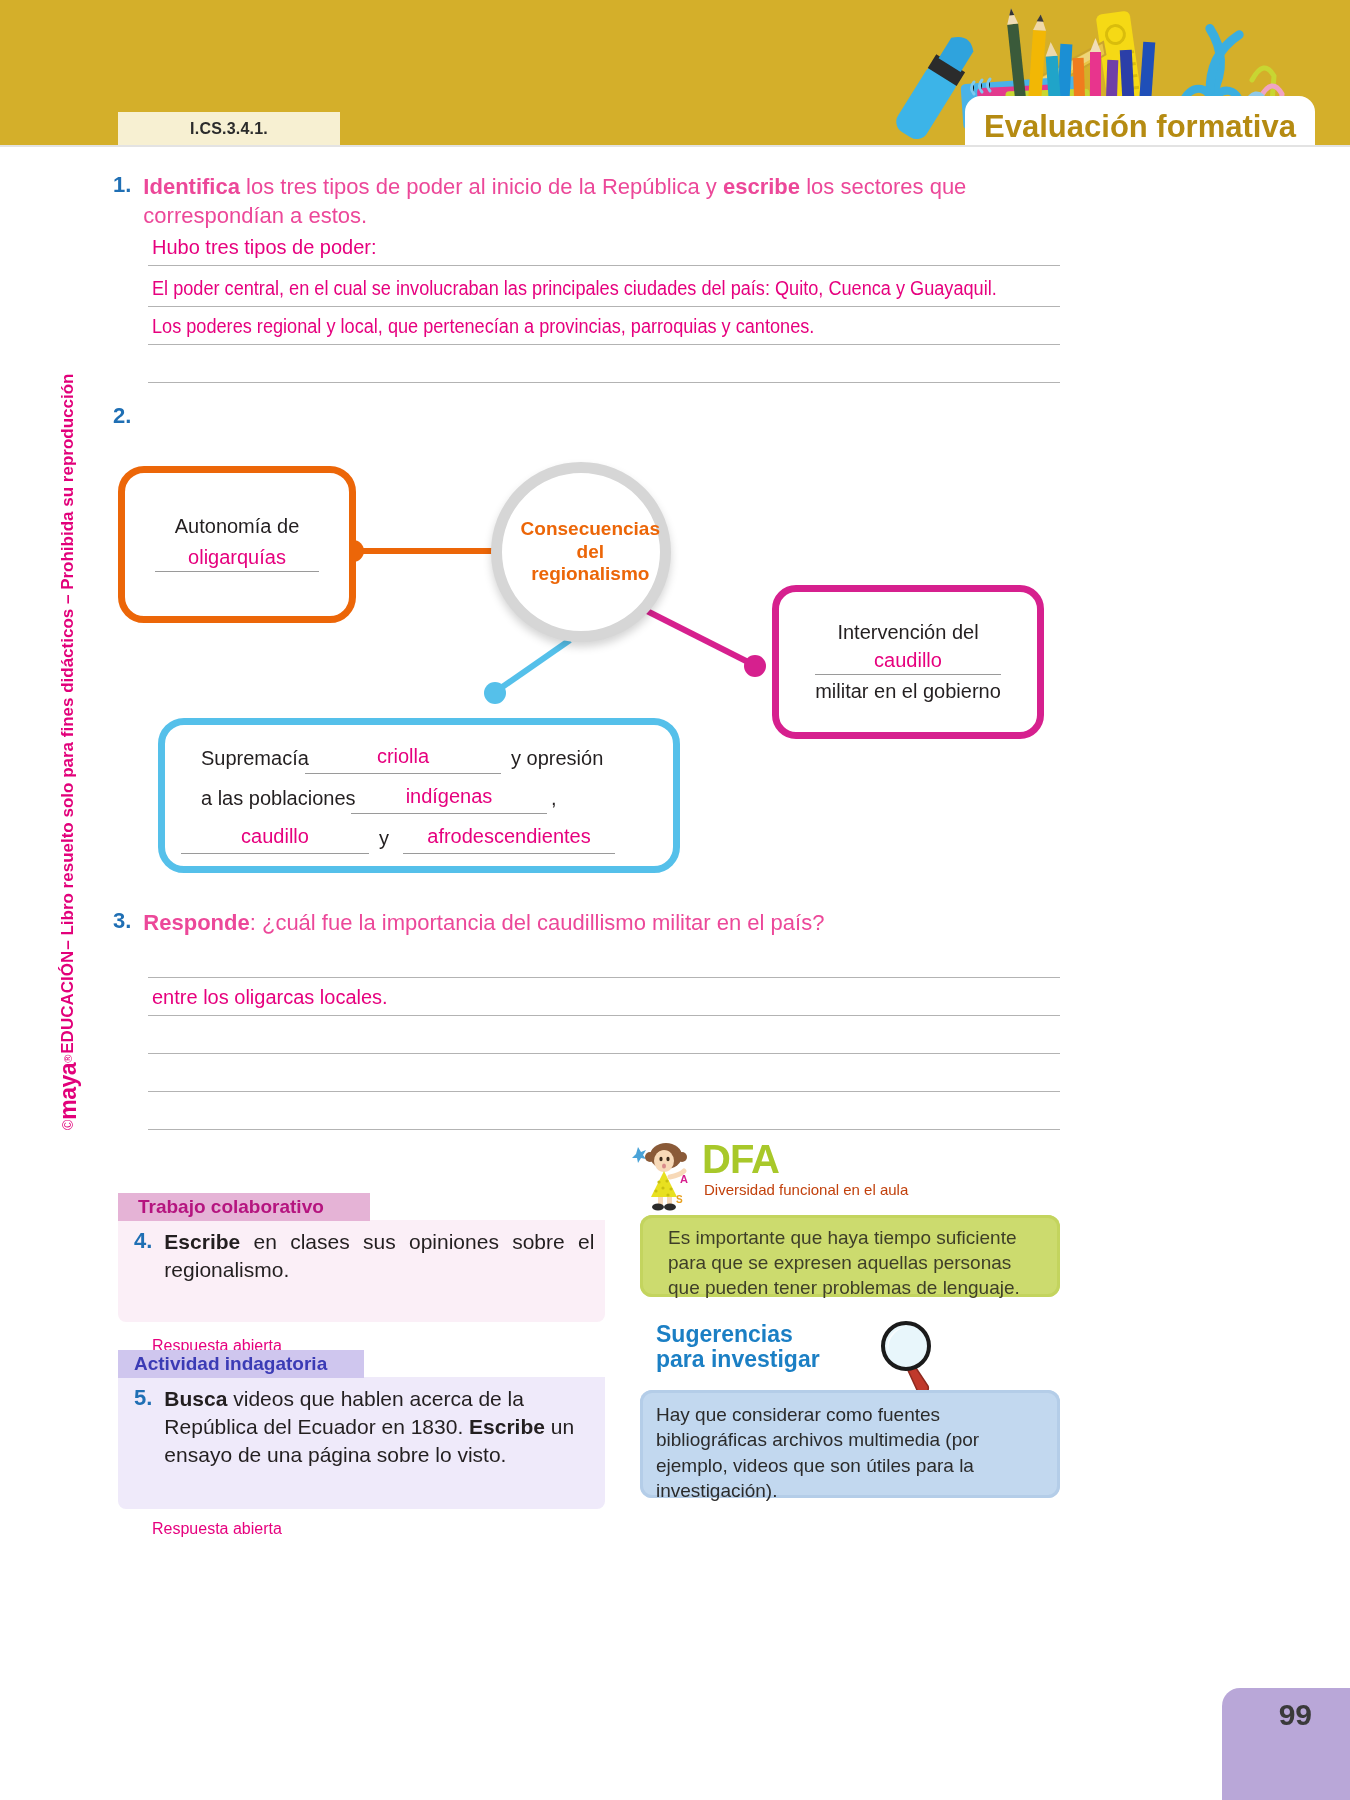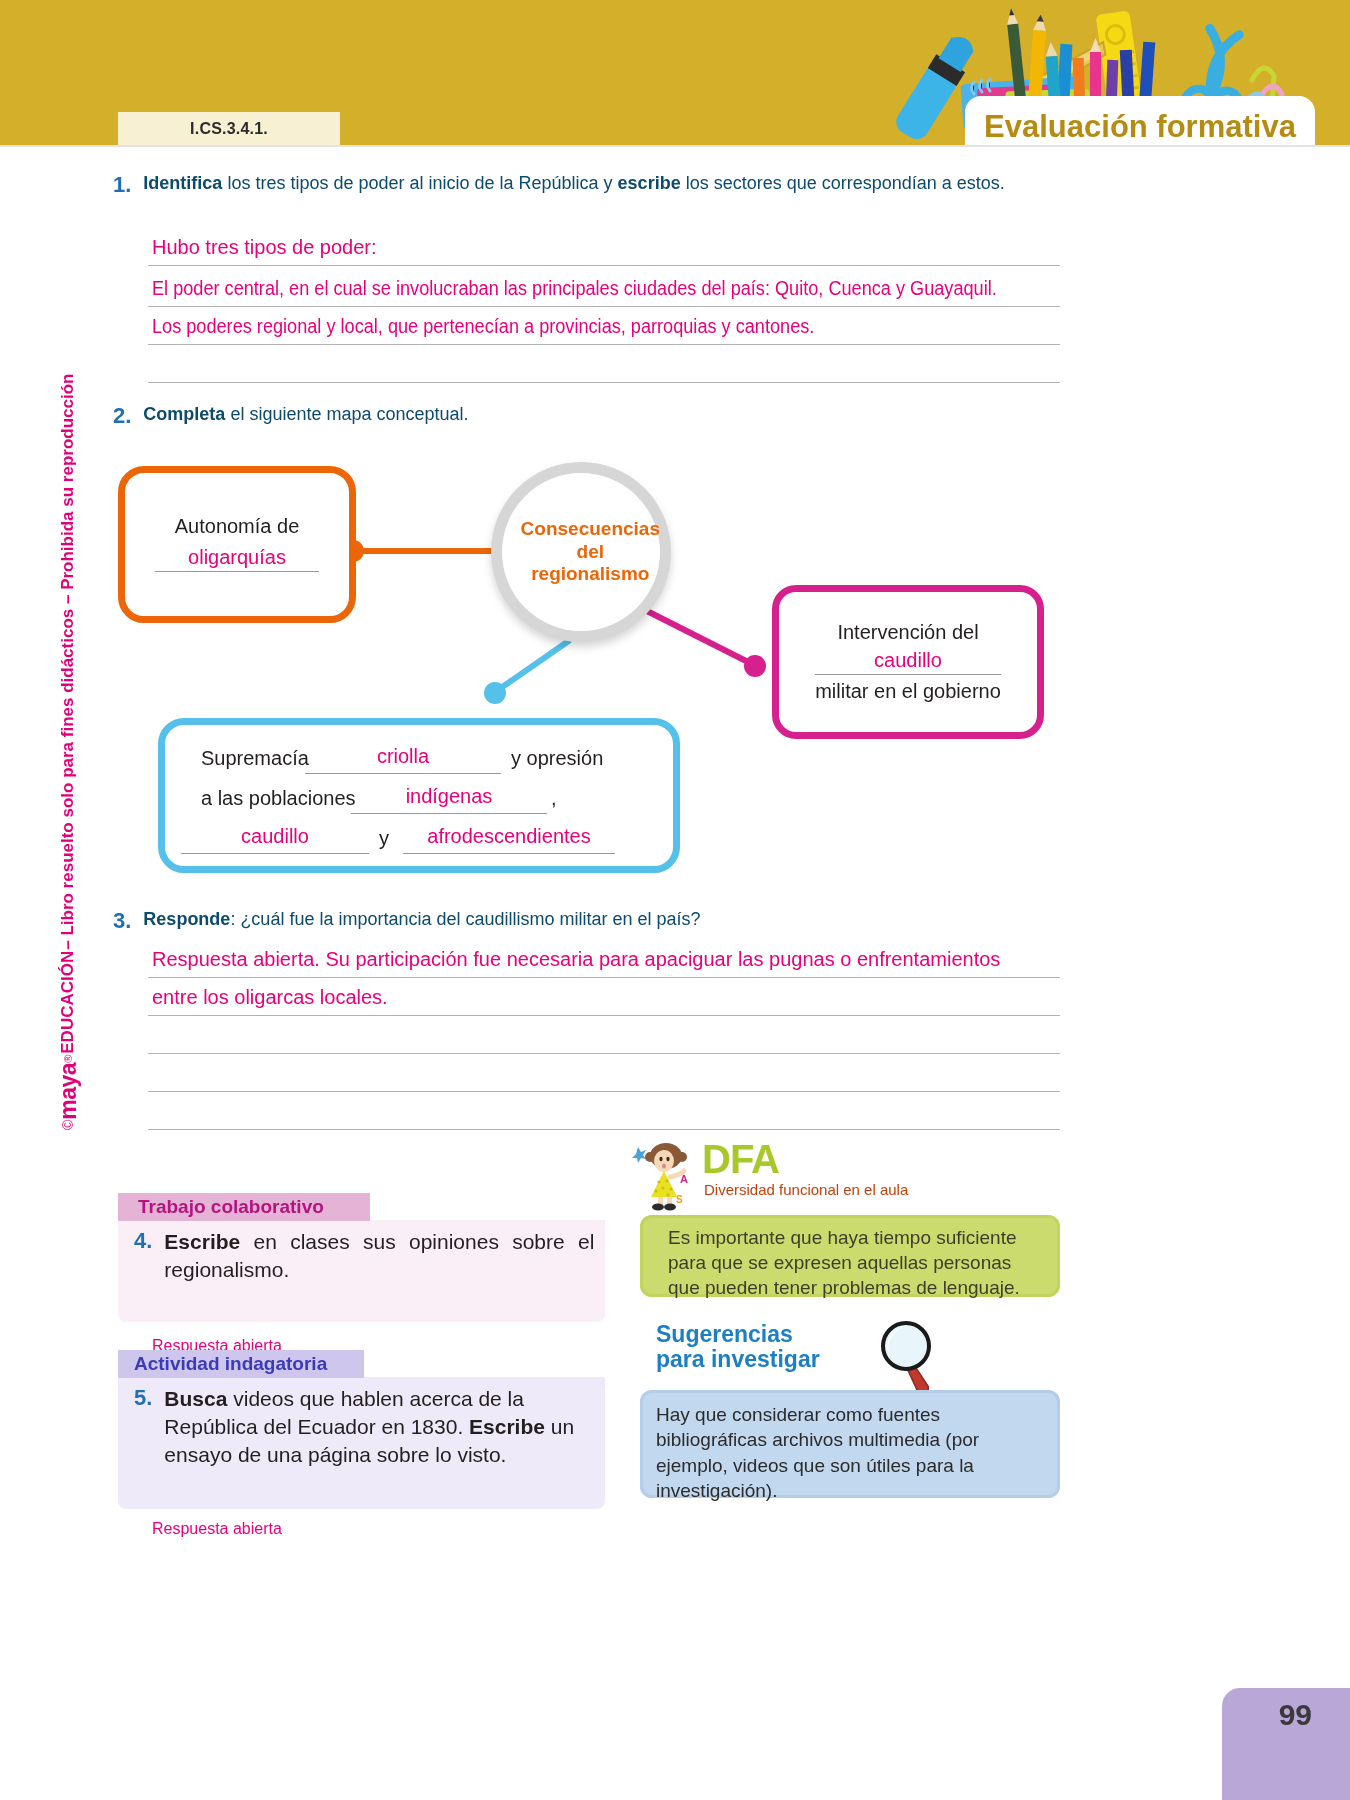--- a/index.html
+++ b/index.html
@@ -52,21 +52,21 @@
     font-size: 23px; font-weight: bold; color: #e2007a; letter-spacing: -.5px;
   }
   .side-vertical .cmark { font-size: 14px; vertical-align: 3px; }
   .side-vertical .reg { font-size: 11px; vertical-align: 4px; }
   .side-vertical .side-text {
     font-size: 17px; font-weight: bold; color: #e2007a; margin-left: 1px;
   }
 
   
   .qnum { color: #1f6fb4; font-weight: bold; font-size: 22px; }
-  .qbody { font-size: 18px; color: #0c4a6e; line-height: 1.32; text-align: right; }
+  .qbody { font-size: 22px; color: #ec4899; line-height: 1.32; }
   .qbody b { font-weight: bold; }
 
   .q1 { position:absolute; left:113px; top:172px; width: 960px; display:flex; gap:12px; }
   .q2 { position:absolute; left:113px; top:403px; width: 900px; display:flex; gap:12px; }
   .q3 { position:absolute; left:113px; top:908px; width: 960px; display:flex; gap:12px; }
 
   
   .ansline {
     position:absolute; border-bottom: 1.6px solid #b3b3b3; height: 0;
   }
@@ -292,21 +292,20 @@
   <div class="anstext cond" style="left:152px; top:277px; font-size:19.5px;">El poder central, en el cual se involucraban las principales ciudades del país: Quito, Cuenca y Guayaquil.</div>
   <div class="ansline" style="left:148px; top:306px; width:912px;"></div>
 
   <div class="anstext cond" style="left:152px; top:315px; font-size:19.5px;">Los poderes regional y local, que pertenecían a provincias, parroquias y cantones.</div>
   <div class="ansline" style="left:148px; top:344px; width:912px;"></div>
 
   <div class="ansline" style="left:148px; top:382px; width:912px;"></div>
 
   <div class="q2">
     <div class="qnum">2.</div>
-    <div class="qbody"><b>Completa</b><span> el siguiente mapa conceptual.</span></div>
   </div>
 
   <svg class="map">
 
     <line x1="360" y1="551" x2="500" y2="551" stroke="#ec6608" stroke-width="6"></line>
     <circle cx="353" cy="551" r="11" fill="#ec6608"></circle>
 
     <line x1="645" y1="610" x2="752" y2="664" stroke="#d6208e" stroke-width="6"></line>
     <circle cx="755" cy="666" r="11" fill="#d6208e"></circle>
 
@@ -351,21 +350,20 @@
     <div class="bl-line" style="left:214px; top:102px;">y</div>
     <div class="ul" style="left:238px; top:128px; width:212px;"></div>
     <div class="pk" style="left:238px; top:100px; width:212px;">afrodescendientes</div>
   </div>
 
   <div class="q3">
     <div class="qnum">3.</div>
     <div class="qbody"><b>Responde</b><span>: ¿cuál fue la importancia del caudillismo militar en el país?</span></div>
   </div>
 
-  <div class="anstext" style="left:152px; top:948px; font-size:20px;">Respuesta abierta. Su participación fue necesaria para apaciguar las pugnas o enfrentamientos</div>
   <div class="ansline" style="left:148px; top:977px; width:912px;"></div>
   <div class="anstext" style="left:152px; top:986px; font-size:20px;">entre los oligarcas locales.</div>
   <div class="ansline" style="left:148px; top:1015px; width:912px;"></div>
   <div class="ansline" style="left:148px; top:1053px; width:912px;"></div>
   <div class="ansline" style="left:148px; top:1091px; width:912px;"></div>
   <div class="ansline" style="left:148px; top:1129px; width:912px;"></div>
 
   <div class="collab-box"></div>
   <div class="collab-tag">
     <span>Trabajo colaborativo</span>

